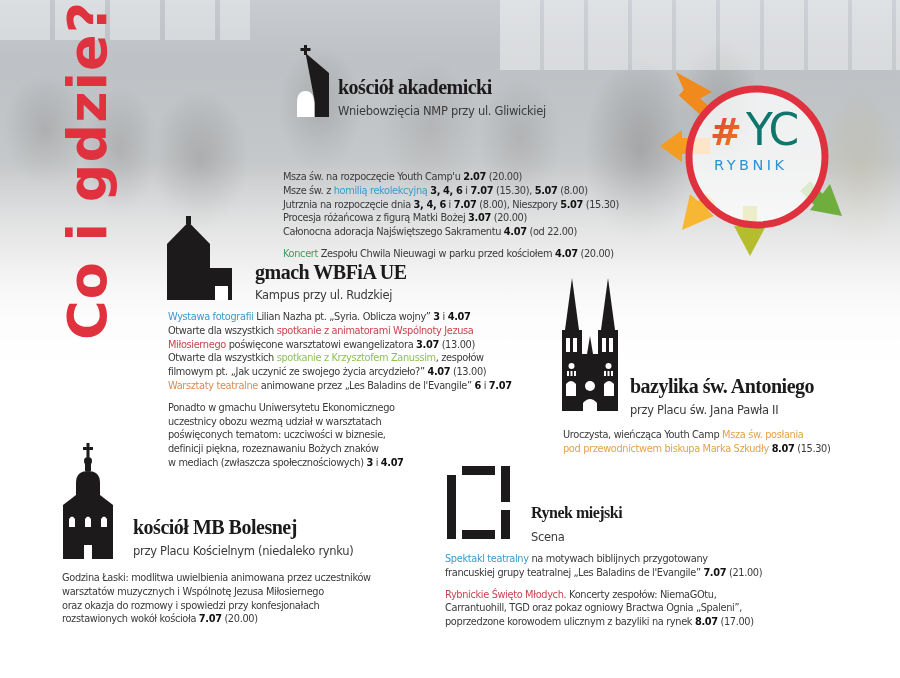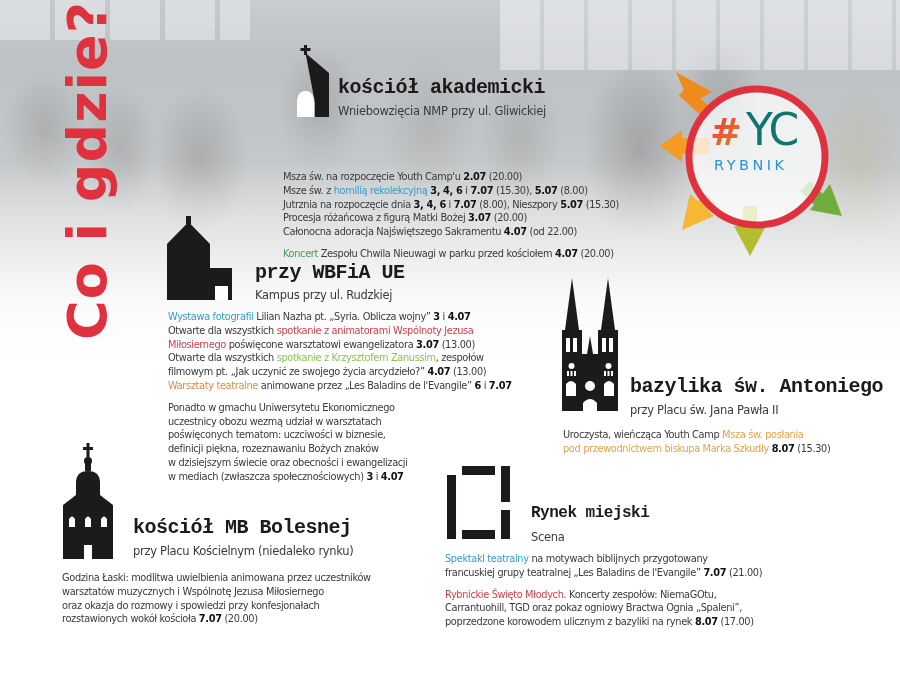--- a/index.html
+++ b/index.html
@@ -45,21 +45,21 @@
     font-size: 54px;
     letter-spacing: 1px;
     color: #e0313f;
     white-space: nowrap;
   }
 
   .venue { position: absolute; }
   .venue-icon { position: absolute; }
   .venue-name {
     position: absolute; white-space: nowrap;
-    font-family: Liberation Mono, monospace;
+    font-family: Liberation Serif, serif;
     font-weight: bold; color: #1c1a1a;
     letter-spacing: -0.5px;
   }
   .venue-sub {
     position: absolute; white-space: nowrap;
     font-family: "DejaVu Sans", sans-serif; font-size: 11.5px; color: #3a3a3a;
     letter-spacing: -0.3px;
   }
   .desc {
     position: absolute; font-family: "DejaVu Sans", sans-serif;
@@ -148,35 +148,34 @@
       <p><span class="c-green">Koncert</span><span> Zespołu Chwila Nieuwagi w parku przed kościołem </span><b>4.07</b><span> (20.00)</span></p>
     </div>
 </div>
 
 <div class="venue">
   <svg class="venue-icon" style="left:167px;top:216px;" width="65" height="84" viewBox="0 0 65 84">
     <rect x="19" y="0" width="5" height="8" fill="#1c1a1a"></rect>
     <polygon points="21.5,6 43,28 43,52 65,52 65,84 0,84 0,28" fill="#1c1a1a"></polygon>
     <rect x="48" y="70" width="13" height="14" fill="#fff"></rect>
   </svg>
-  <div class="venue-name" style="left:255px;top:261px;font-size:20px;">przy WBFiA UE</div>
+  <div class="venue-name" style="left:255px;top:261px;font-size:20px;">gmach WBFiA UE</div>
   <div class="venue-sub" style="left:255px;top:288px;">Kampus przy ul. Rudzkiej</div>
   <div class="desc" style="left:168px;top:310px;">
       <p><span class="c-blue">Wystawa fotografii</span><span> Lilian Nazha pt. „Syria. Oblicza wojny” </span><b>3</b><span> i </span><b>4.07</b></p>
       <p><span>Otwarte dla wszystkich </span><span class="c-red">spotkanie z animatorami Wspólnoty Jezusa</span></p>
       <p><span class="c-red">Miłosiernego</span><span> poświęcone warsztatowi ewangelizatora </span><b>3.07</b><span> (13.00)</span></p>
       <p><span>Otwarte dla wszystkich </span><span class="c-lime">spotkanie z Krzysztofem Zanussim</span><span>, zespołów</span></p>
       <p><span>filmowym pt. „Jak uczynić ze swojego życia arcydzieło?” </span><b>4.07</b><span> (13.00)</span></p>
       <p><span class="c-orange">Warsztaty teatralne</span><span> animowane przez „Les Baladins de l'Evangile” </span><b>6</b><span> i </span><b>7.07</b></p>
       <div class="gap"></div>
       <p><span>Ponadto w gmachu Uniwersytetu Ekonomicznego</span></p>
       <p><span>uczestnicy obozu wezmą udział w warsztatach</span></p>
       <p><span>poświęconych tematom: uczciwości w biznesie,</span></p>
       <p><span>definicji piękna, rozeznawaniu Bożych znaków</span></p>
-      <p><span>w dzisiejszym świecie oraz obecności i ewangelizacji</span></p>
       <p><span>w mediach (zwłaszcza społecznościowych) </span><b>3</b><span> i </span><b>4.07</b></p>
     </div>
 </div>
 
 <div class="venue">
   <svg class="venue-icon" style="left:562px;top:278px;" width="56" height="133" viewBox="0 0 56 133">
     <polygon points="10,0 17,52 3,52" fill="#1c1a1a"></polygon>
     <polygon points="46,0 53,52 39,52" fill="#1c1a1a"></polygon>
     <polygon points="28,58 31,76 25,76" fill="#1c1a1a"></polygon>
     <rect x="0" y="52" width="20" height="81" fill="#1c1a1a"></rect>

